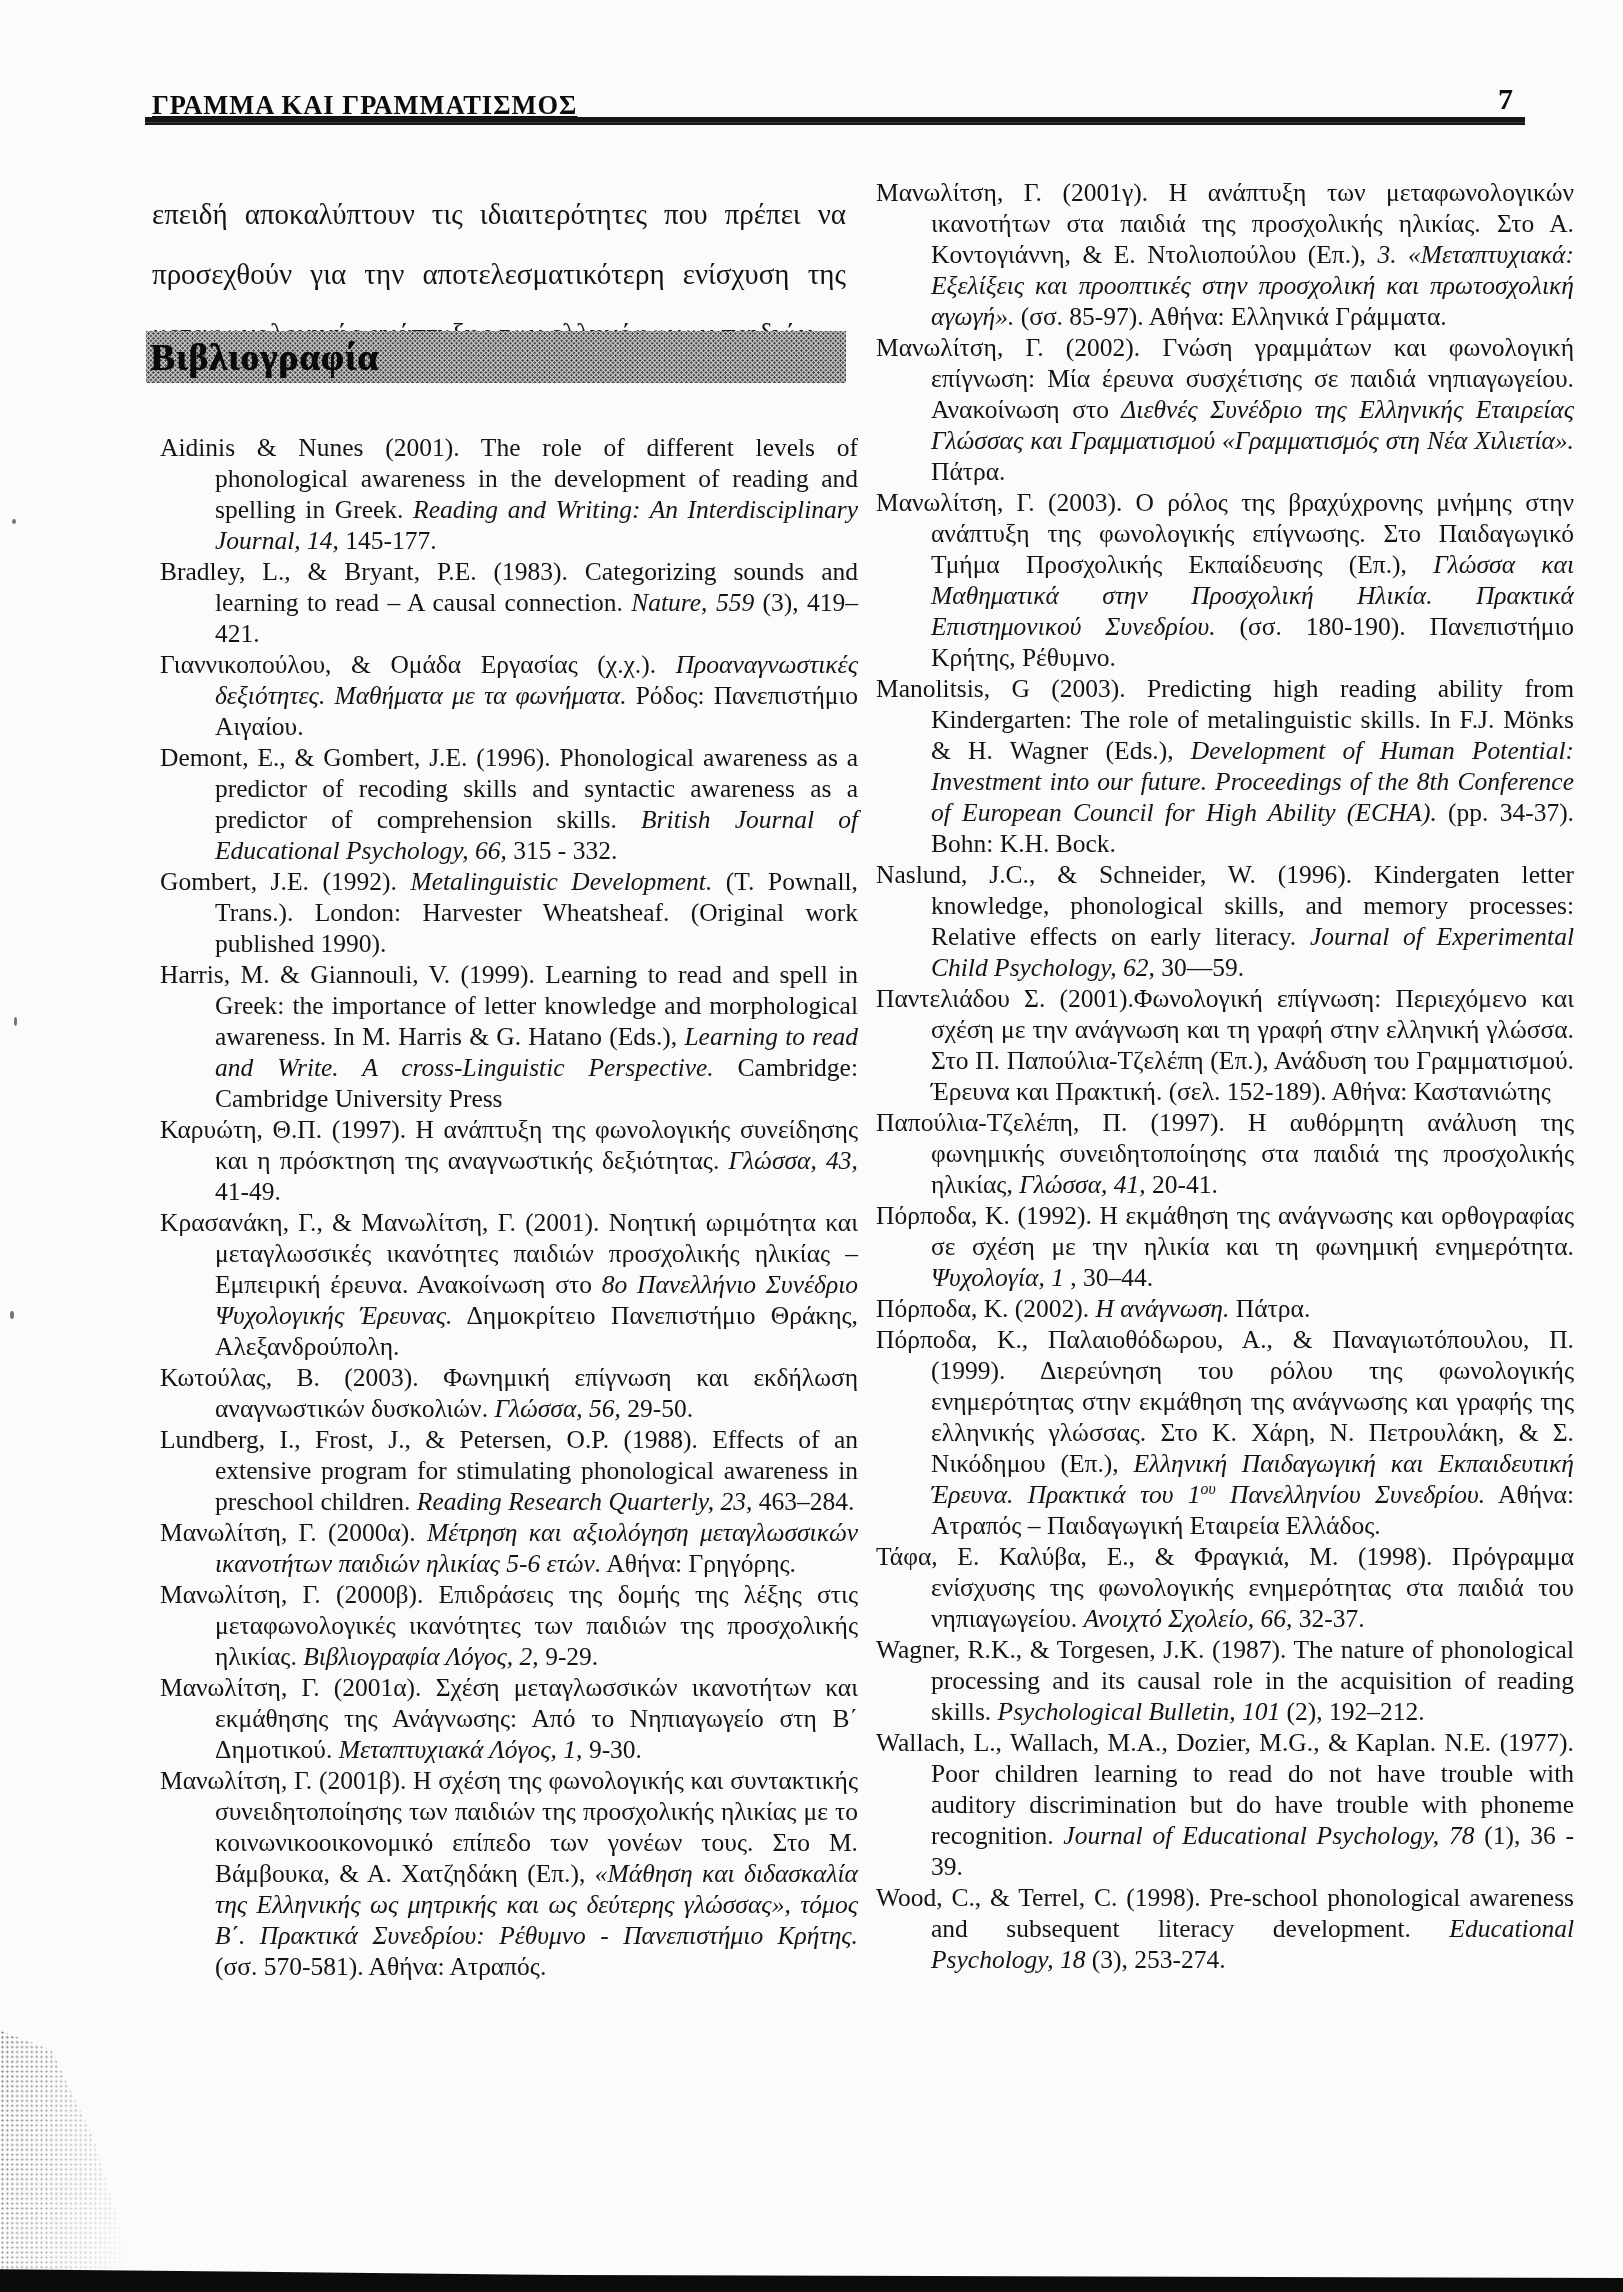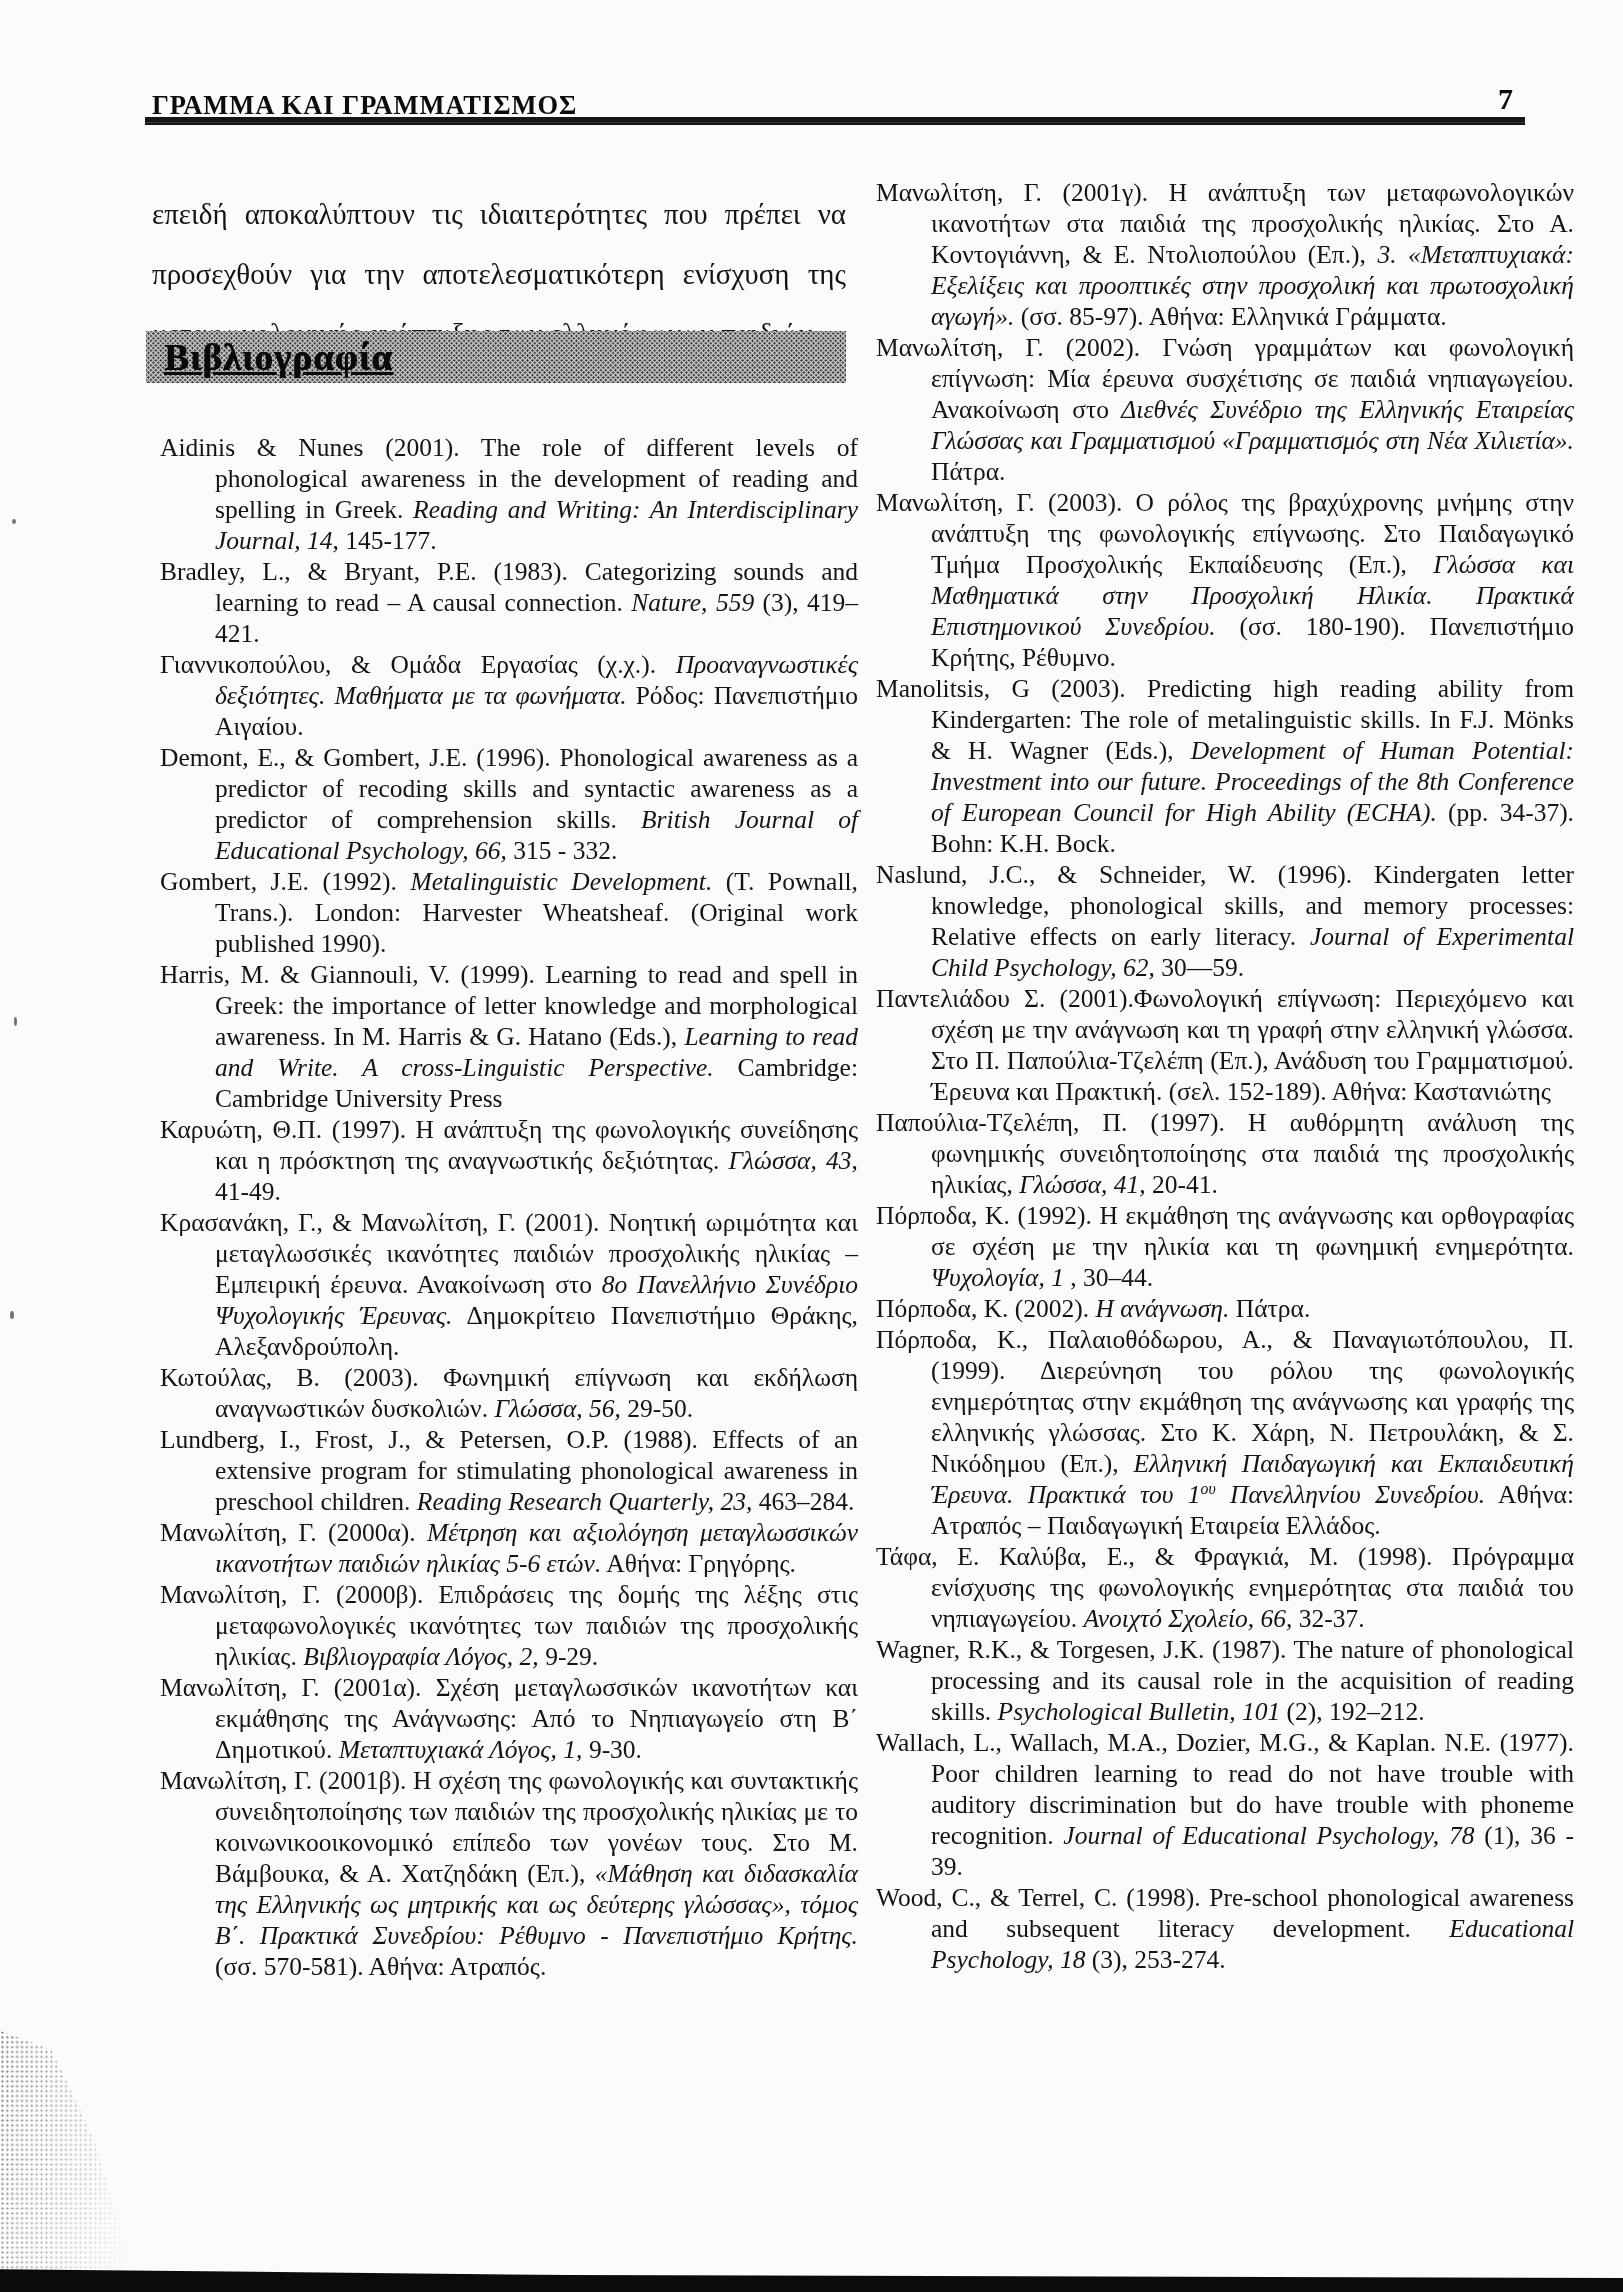--- a/index.html
+++ b/index.html
@@ -8,20 +8,21 @@
     width:1623px;height:2293px;
     background:#fbfbf9;
     overflow:hidden;
     color:#121212;
     font-family:"Liberation Serif","DejaVu Serif",serif;
   }
   .journal-header{
     position:absolute;left:152px;top:90px;
     font-size:26.5px;font-weight:bold;letter-spacing:1px;
     color:#0c0c0c;
+    text-decoration:underline;
   }
   .page-number{
     position:absolute;left:1498px;top:82px;
     font-size:30px;font-weight:bold;color:#0c0c0c;
   }
   .header-rule{
     position:absolute;left:145px;top:117px;width:1380px;height:7.8px;
     background:linear-gradient(#161616 0 62%,#3a3a3a 62% 78%,#161616 78% 100%);
   }
   .intro{
@@ -34,23 +35,22 @@
     background-color:#cccccc;
     background-image:
       radial-gradient(#3e3e3e 1px, transparent 1.3px),
       radial-gradient(#3e3e3e 1px, transparent 1.3px);
     background-size:4.9px 4.9px;
     background-position:0 0,2.5px 2.5px;
     display:flex;align-items:center;
   }
   .biblio-heading{
     font-size:37px;font-weight:bold;letter-spacing:1px;
-    padding-left:18px;color:#0a0a0a;
+    padding-left:4px;color:#0a0a0a;
     text-shadow:0.8px 0 0 #0a0a0a;
-    text-decoration:underline;
   }
   .refs{
     position:absolute;list-style:none;margin:16px;padding:0;
     font-size:25.5px;line-height:31px;text-align:justify;
     color:#141414;width:698px;
   }
   .refs-left{left:144px;top:416px;}
   .refs-right{left:860px;top:161px;}
   .refs li{padding-left:55px;text-indent:-55px;}
   .refs em{font-style:italic;}

